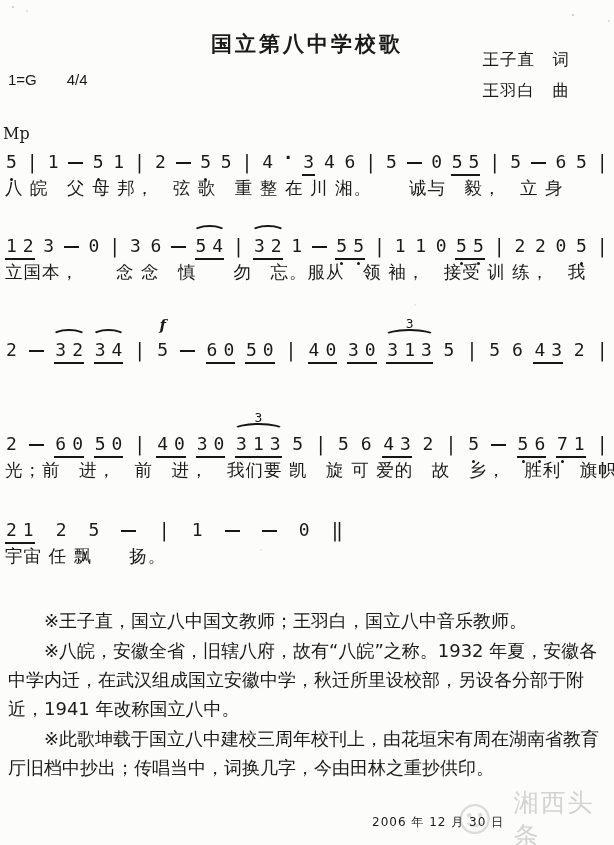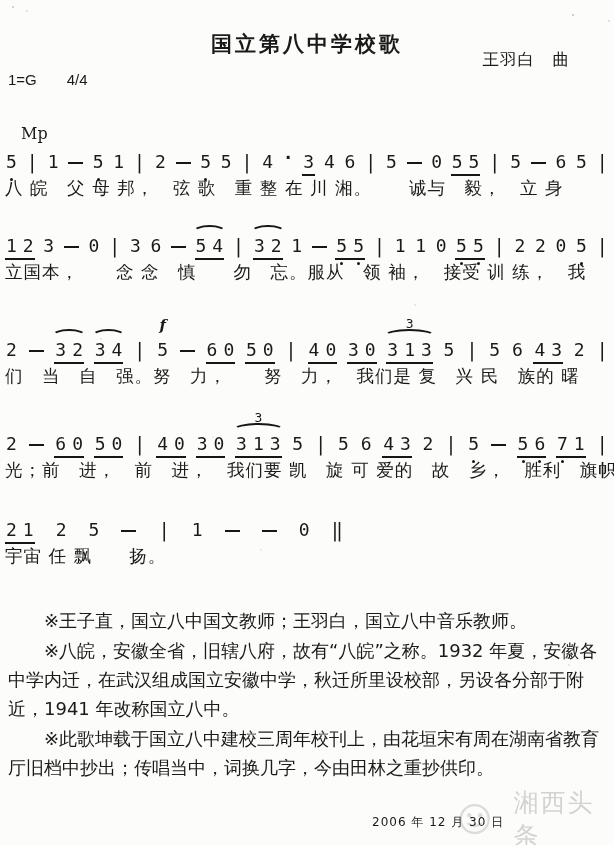--- a/index.html
+++ b/index.html
@@ -16,21 +16,21 @@
   .credits{
     position:absolute; top:44px; right:44px;
     font-size:16.5px; line-height:31px; letter-spacing:1px; text-align:left;
   }
   .keytime{
     position:absolute; top:71px; left:8px; font-size:15px;
     font-family:Liberation Sans, sans-serif;
   }
   .keytime .time{margin-left:30px;}
   .dyn-mark{
-    position:absolute; top:124px; left:21px; font-size:16px;
+    position:absolute; top:124px; left:3px; font-size:16px;
     font-family:"DejaVu Serif","Liberation Serif",serif;
   }
   
   .score{position:absolute; left:5px; top:124px; width:604px;}
   .m-line{position:absolute; left:0; width:100%;}
   .m-line.l0{top:0;}
   .m-line.l1{top:88px;}
   .m-line.l2{top:192px;}
   .m-line.l3{top:286px;}
   .m-line.l4{top:372px;}
@@ -78,20 +78,21 @@
 </style>
 </head>
 <body>
 
 <div class="page">
   <i class="speck"></i>
 
   <div class="title">国立第八中学校歌</div>
 
   <div class="credits">
+    <div>王子直　词</div>
     <div>王羽白　曲</div>
   </div>
 
   <div class="keytime">
     <span>1=G</span><span class="time">4/4</span>
   </div>
 
   <div class="dyn-mark">Mp</div>
 
   <div class="score">
@@ -342,21 +343,20 @@
             <span class="ch">4</span>
             <span class="ch">3</span>
           </span>
           <span class="tok">
             <span class="ch">2</span>
           </span>
           <span class="tok">
             <span class="ch bar">|</span>
           </span>
         </div>
-        <div class="lyrics">们　当　自　强。努　力，　　努　力，　我们是 复　兴 民　族的 曙</div>
       </div>
       <div class="m-line l3">
         <div class="notation">
           <span class="tok">
             <span class="ch">2</span>
           </span>
           <span class="tok">
             <span class="ch dash"></span>
           </span>
           <span class="tok u">

